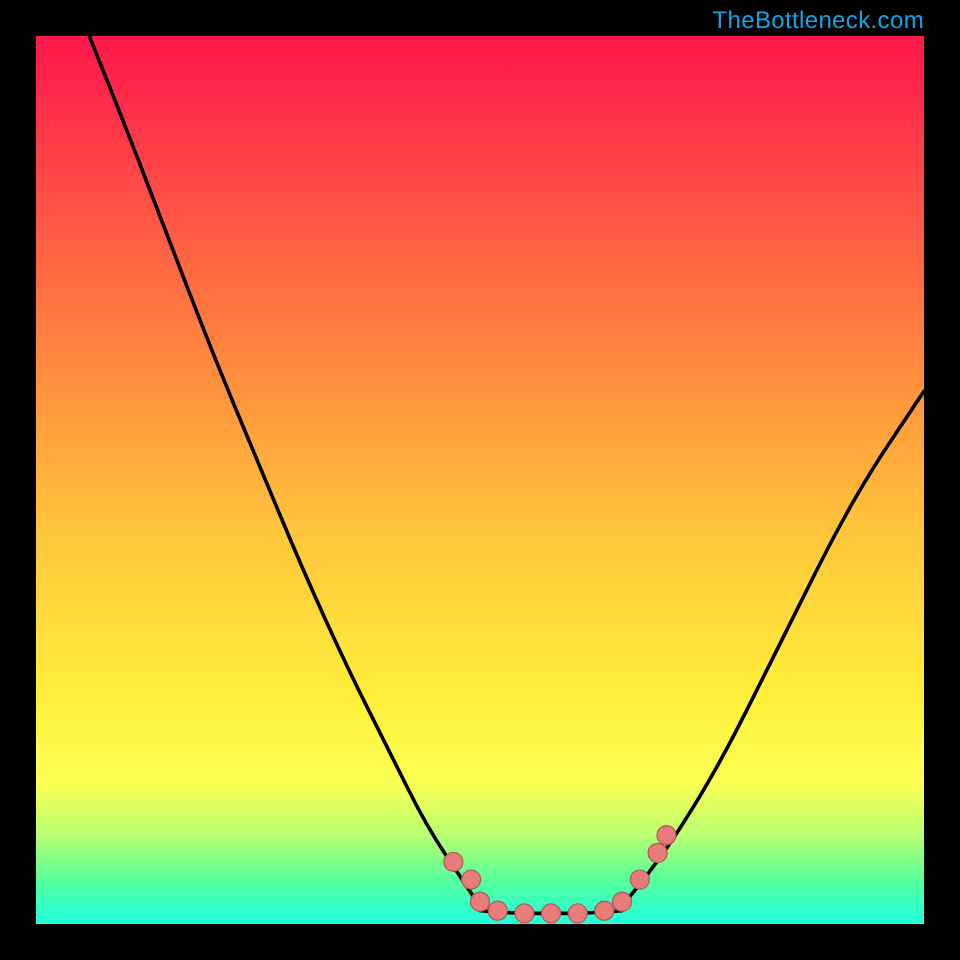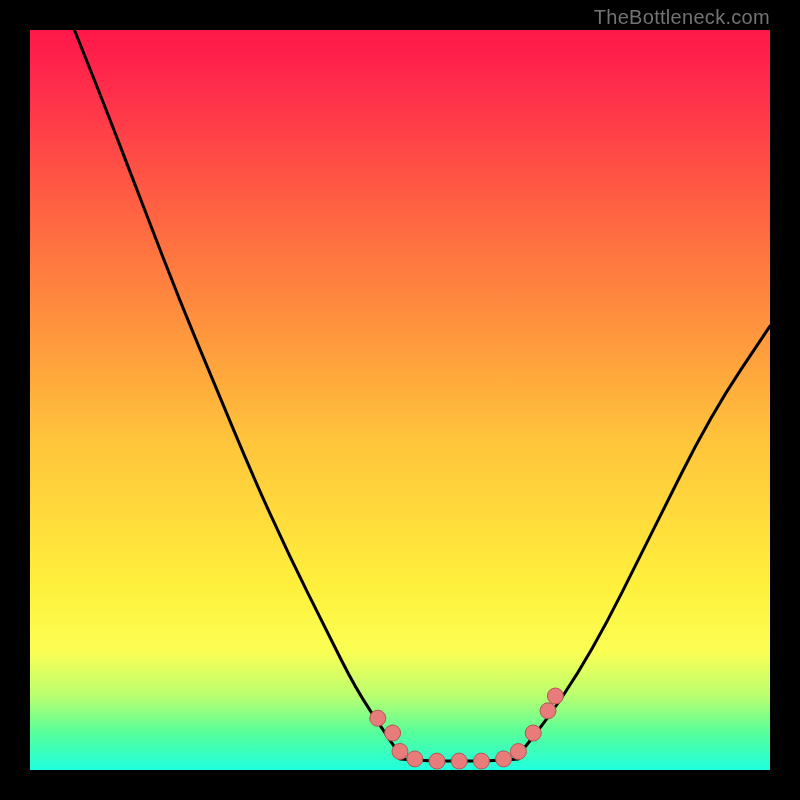--- a/index.html
+++ b/index.html
@@ -47,21 +47,21 @@
   svg.curves {
     position: absolute;
     inset: 0;
   }
   .watermark {
     position: absolute;
     top: 6px;
     right: 30px;
     font-family: Arial, Helvetica, sans-serif;
     font-size: 20px;
-    color: #737373;
+    color: #0ea5e9;
     letter-spacing: 0.3px;
     user-select: none;
   }
 </style>
 </head>
 <body>
 
 <div class="frame">
   <div class="watermark">TheBottleneck.com</div>
   <div class="plot">

